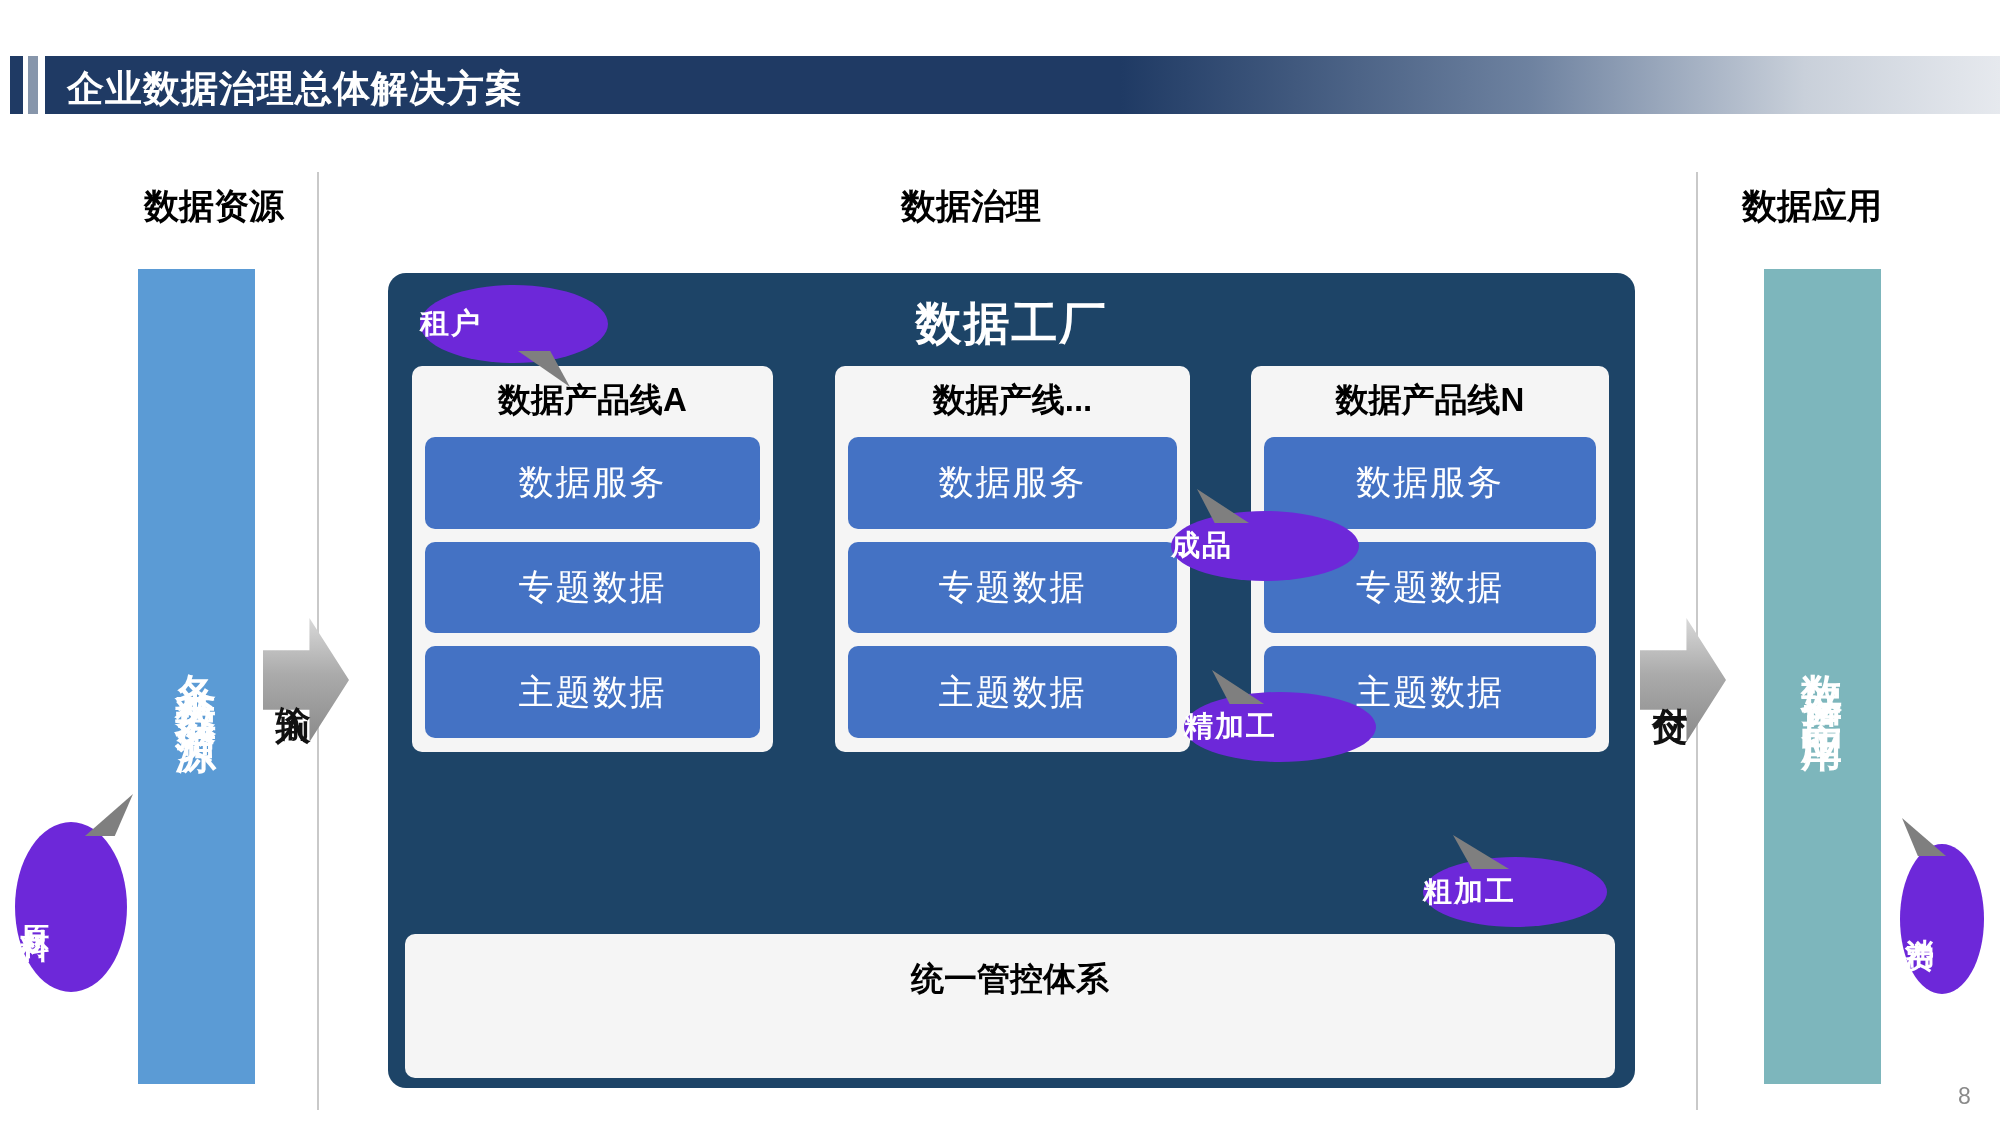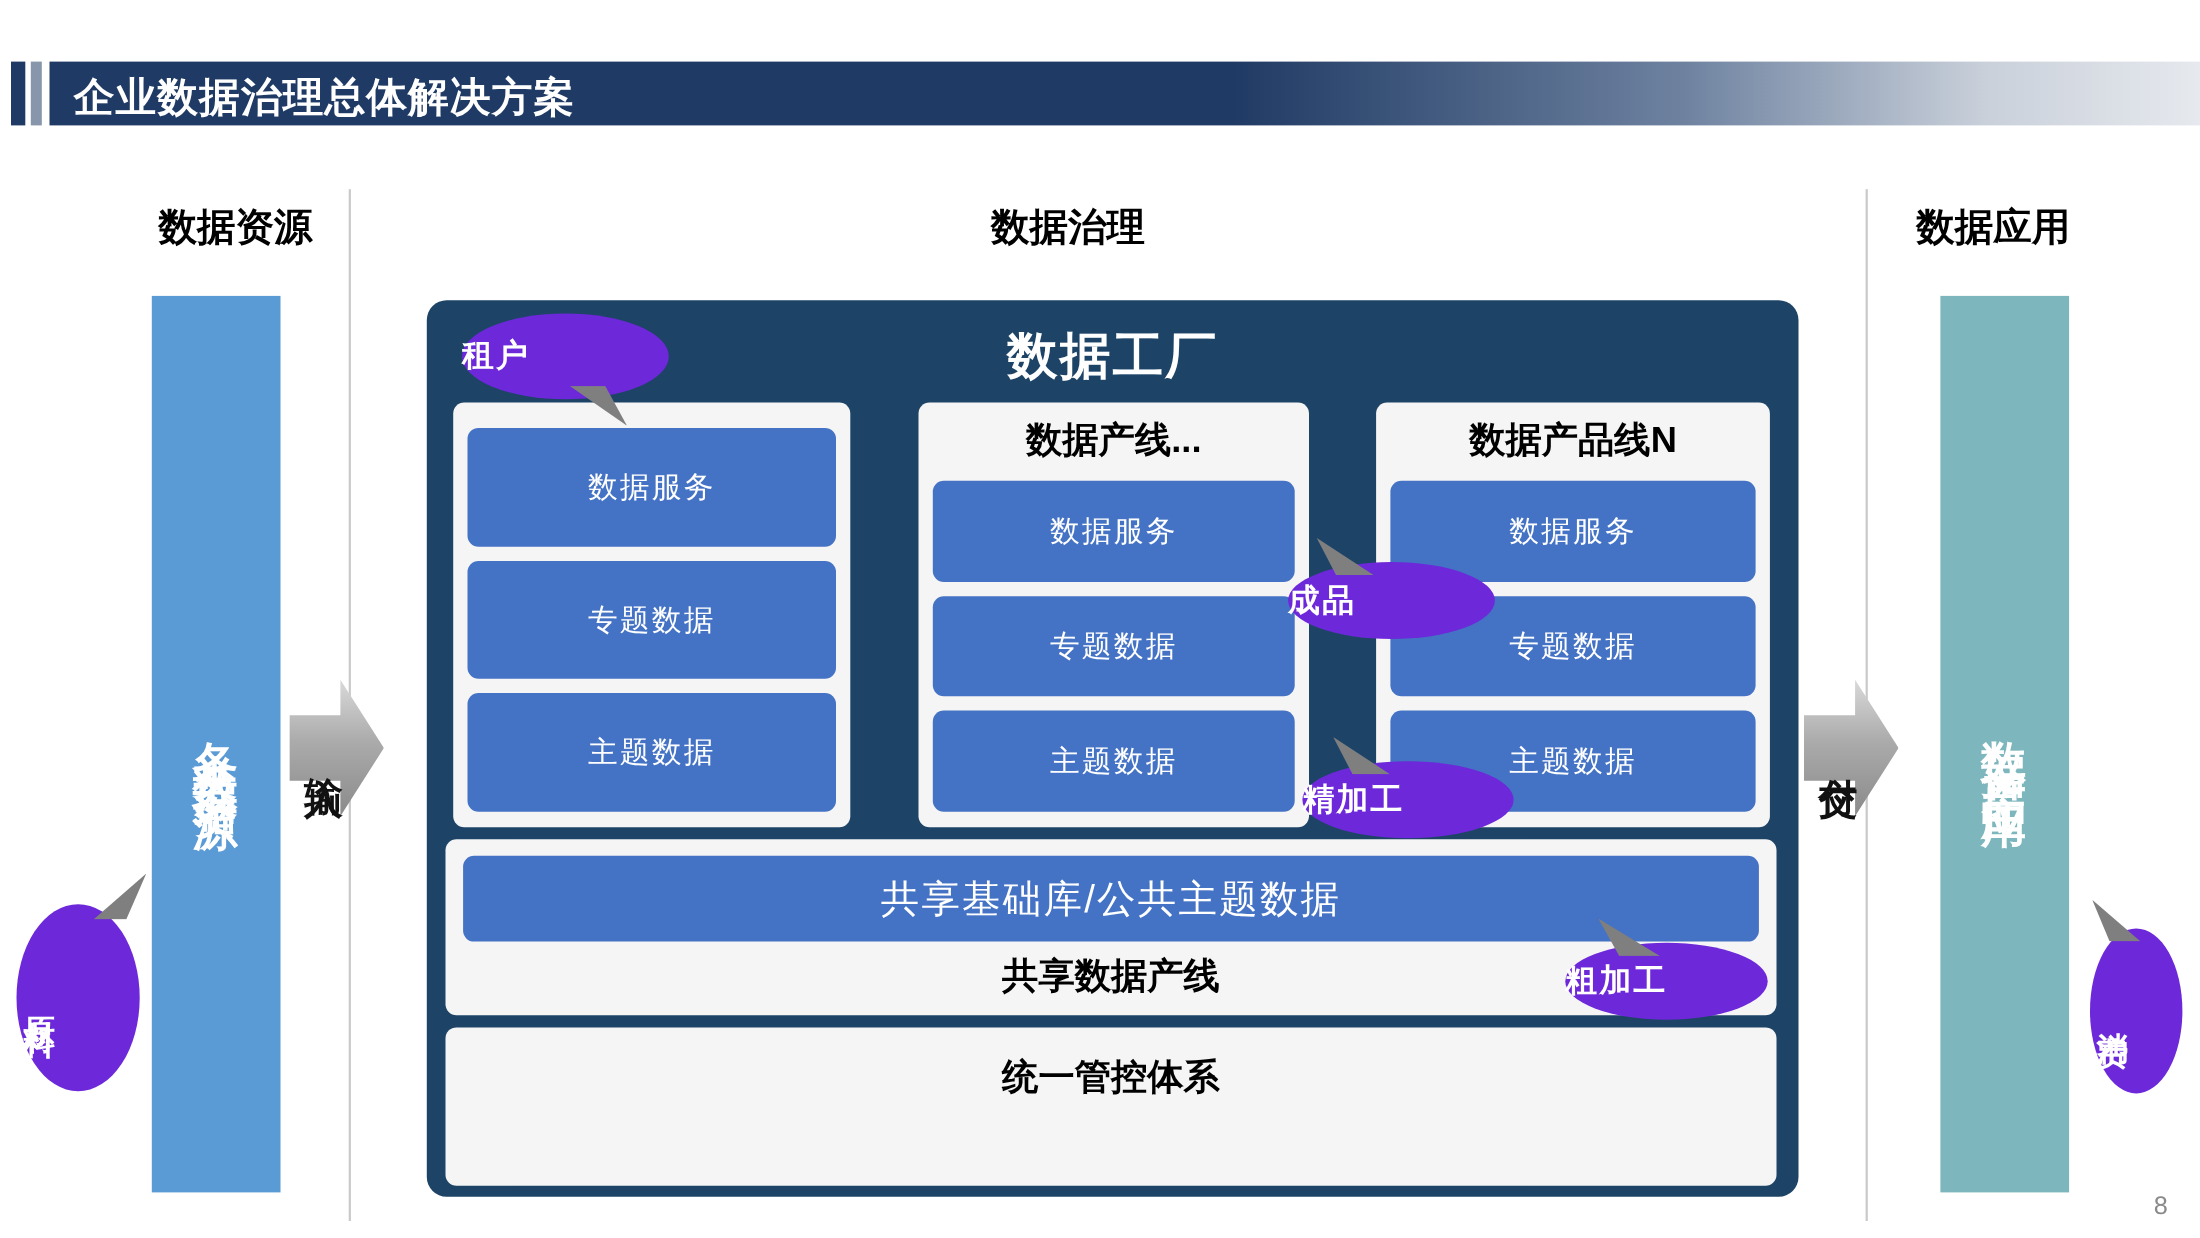--- a/index.html
+++ b/index.html
@@ -51,21 +51,21 @@
   .factory-title { position:absolute; top:20px; left:0; width:100%; text-align:center;
     color:#fff; font-size:46px; font-weight:bold; letter-spacing:2px; }
 
   
   .pline { position:absolute; top:93px; height:386px; background:#f5f5f5; border-radius:10px;
     display:flex; flex-direction:column; padding:10px 13px 14px; }
   .pline-a { left:24px;  width:361px; }
   .pline-b { left:447px; width:355px; }
   .pline-n { left:863px; width:358px; }
   .pline h3 { font-size:33px; font-weight:bold; color:#000; text-align:center; line-height:1.45; }
-  .btn { background:#4472c4; border-radius:10px; color:#fff; font-size:27px;
+  .btn { background:#4472c4; border-radius:10px; color:#fff; font-size:35px;
     display:flex; align-items:center; justify-content:center; letter-spacing:2px; }
   .pline .btn { flex:1; margin-top:13px; }
 
   
   .shared-strip { position:absolute; left:17px; top:490px; width:1210px; height:160px;
     background:#f5f5f5; border-radius:10px; display:flex; flex-direction:column; padding:15px 16px 8px; }
   .shared-bar { height:78px; background:#4472c4; border-radius:10px; color:#fff; font-size:35px;
     display:flex; align-items:center; justify-content:center; letter-spacing:2px; }
   .strip-label { text-align:center; font-size:33px; font-weight:bold; color:#000; margin-top:9px; }
 
@@ -137,20 +137,21 @@
 
   <div class="factory">
     <div class="factory-title">数据工厂</div>
 
     <div class="bubble bubble-tenant">
       <span class="tail"></span>
       <span>租户</span>
     </div>
 
     <div class="pline pline-a">
+      <h3>数据产品线A</h3>
       <div class="btn">数据服务</div>
       <div class="btn">专题数据</div>
       <div class="btn">主题数据</div>
     </div>
 
     <div class="pline pline-b">
       <h3>数据产线...</h3>
       <div class="btn">数据服务</div>
       <div class="btn">专题数据</div>
       <div class="btn">主题数据</div>
@@ -166,24 +167,20 @@
     <div class="bubble bubble-finished">
       <span class="tail"></span>
       <span>成品</span>
     </div>
 
     <div class="bubble bubble-fine">
       <span class="tail"></span>
       <span>精加工</span>
     </div>
 
-    <div class="shared-strip">
-      <div class="shared-bar">共享基础库/公共主题数据</div>
-      <div class="strip-label">共享数据产线</div>
-    </div>
 
     <div class="bubble bubble-rough">
       <span class="tail"></span>
       <span>粗加工</span>
     </div>
 
     <div class="control-strip">
       <div class="strip-label">统一管控体系</div>
     </div>
   </div>

